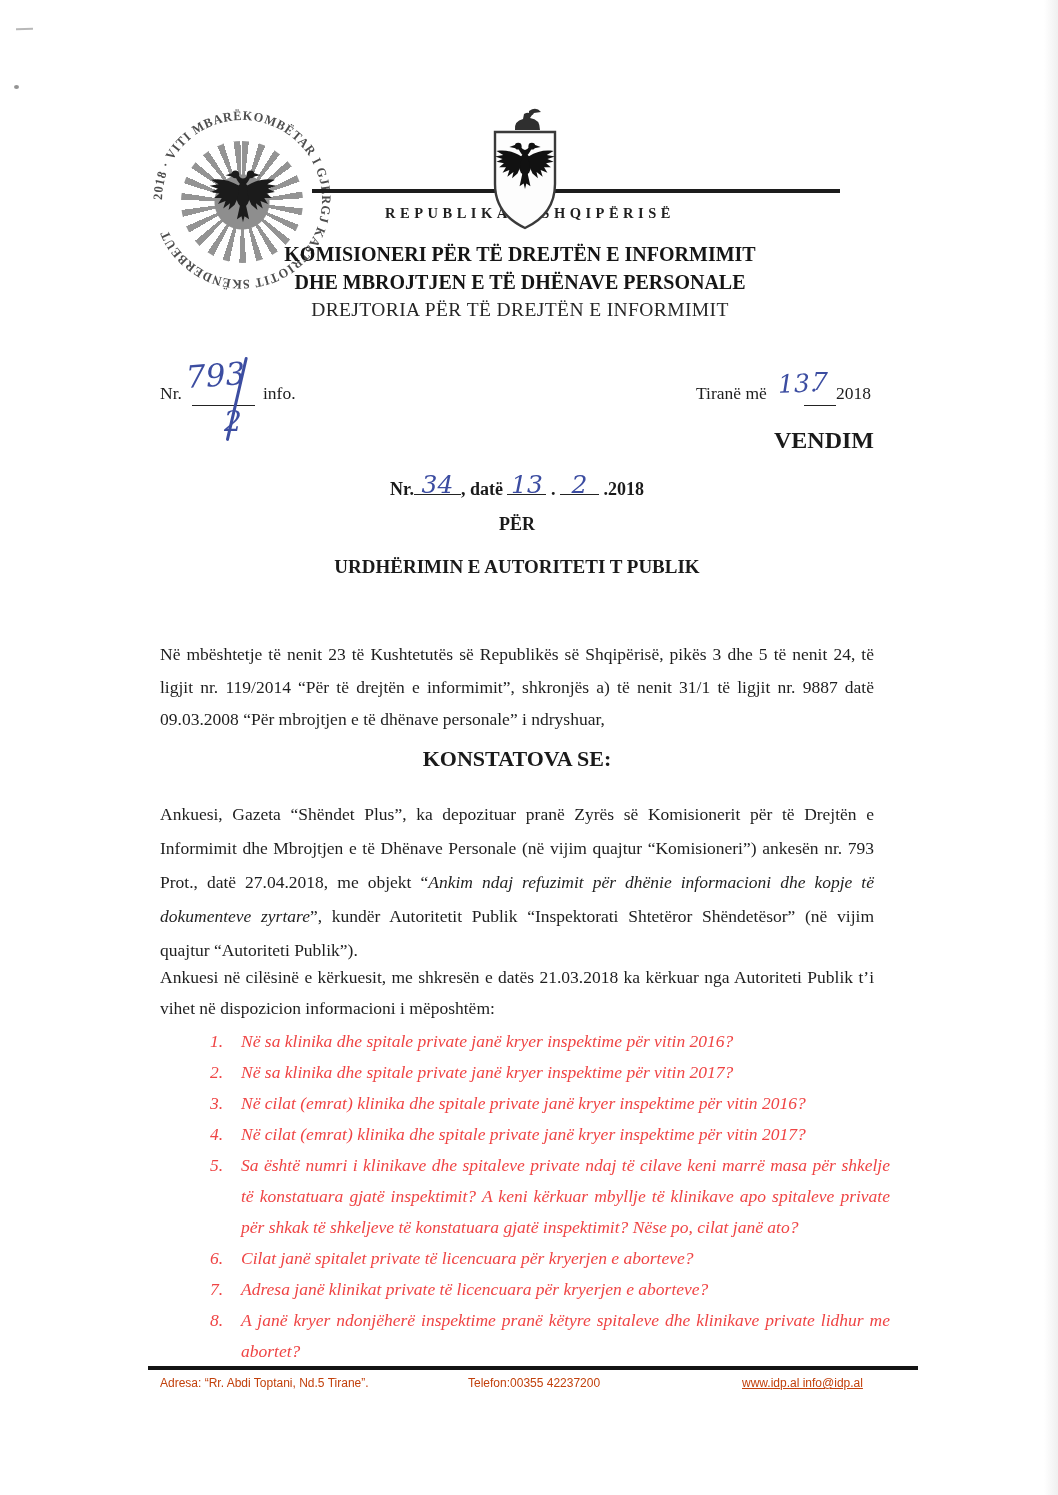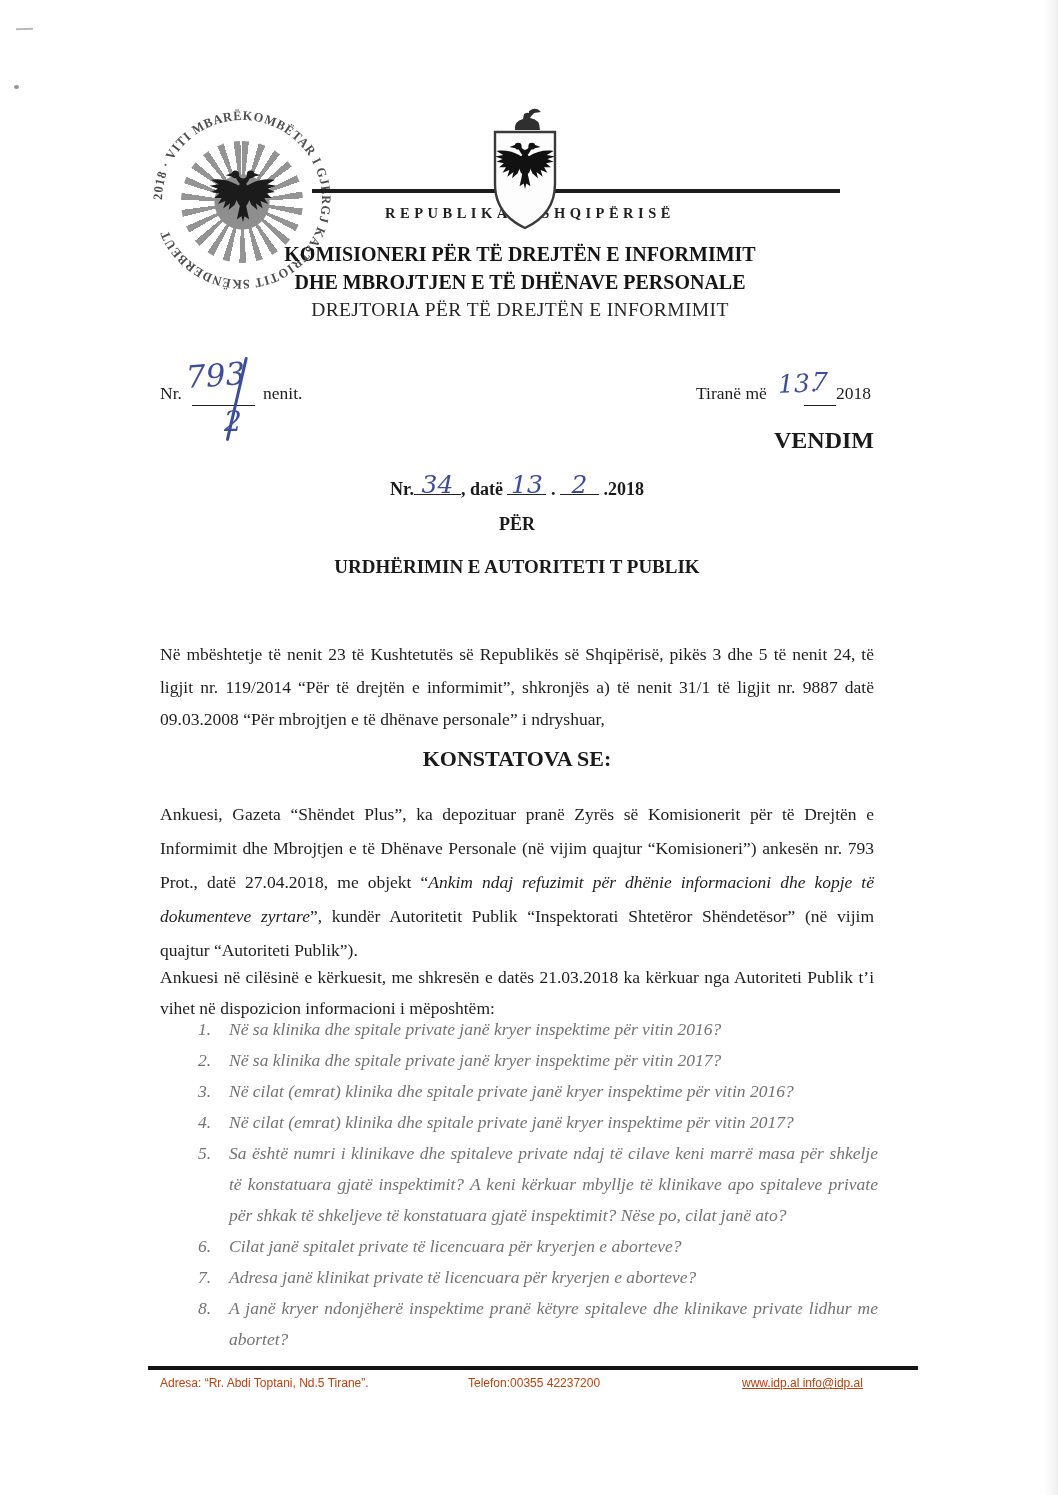--- a/index.html
+++ b/index.html
@@ -64,23 +64,23 @@
     color:#3c4da1;font-size:25px;line-height:1;
   }
 
   
   .para{position:absolute;left:160px;width:714px;font-size:17.5px;text-align:justify;color:#1e1e1e;}
   .p1{top:638px;line-height:32.5px;}
   .p2{top:797px;line-height:34px;}
   .p3{top:962px;line-height:31px;}
   .it{font-style:italic;}
   ol.req{
-    position:absolute;left:196px;top:1014px;width:682px;margin:0;padding:0;
+    position:absolute;left:196px;top:1014px;width:682px;margin:12px;padding:0;
     list-style:none;counter-reset:item;
-    font-size:17.5px;font-style:italic;line-height:31px;color:#737373;text-align:justify;
+    font-size:17.5px;font-style:italic;line-height:31px;color:#ef4444;text-align:justify;
   }
   ol.req li{counter-increment:item;position:relative;padding-left:33px;}
   ol.req li::before{content:counter(item) ".";position:absolute;left:2px;font-style:italic;}
 
   
   .footer-rule{position:absolute;left:148px;top:1366px;width:770px;height:4px;background:#141414;}
   .foot{position:absolute;top:1376px;font-family:"Liberation Sans", sans-serif;font-size:12px;color:#c2410c;white-space:nowrap;}
   .foot-address{left:160px;}
   .foot-phone{left:468px;}
   .foot-web{left:742px;text-decoration:underline;}
@@ -141,21 +141,21 @@
     <div class="org1">KOMISIONERI PËR TË DREJTËN E INFORMIMIT</div>
     <div class="org2">DHE MBROJTJEN E TË DHËNAVE PERSONALE</div>
     <div class="org3">DREJTORIA PËR TË DREJTËN E INFORMIMIT</div>
   </div>
 
   <span class="txt" style="left:160px;top:383px;">Nr.</span>
   <div class="uline" style="left:192px;top:389px;width:63px;height:16px;"></div>
   <span class="hw" style="left:186px;top:360px;font-size:31px;transform:rotate(-4deg);">793</span>
   <div class="hw-slash"></div>
   <span class="hw" style="left:224px;top:408px;font-size:28px;">2</span>
-  <span class="txt" style="left:263px;top:383px;">nenit.</span>
+  <span class="txt" style="left:263px;top:383px;">info.</span>
 
   <span class="txt" style="left:696px;top:383px;">Tiranë më</span>
   <span class="hw" style="left:778px;top:371px;font-size:25px;transform:rotate(-2deg);">13.</span>
   <div class="uline" style="left:804px;top:389px;width:32px;height:16px;"></div>
   <span class="hw" style="left:812px;top:369px;font-size:25px;">7</span>
   <span class="txt" style="left:836px;top:383px;">2018</span>
 
   <div class="centerline bold" style="top:427px;font-size:24px;text-align:right;">VENDIM</div>
 
   <div class="centerline" style="top:470px;">

